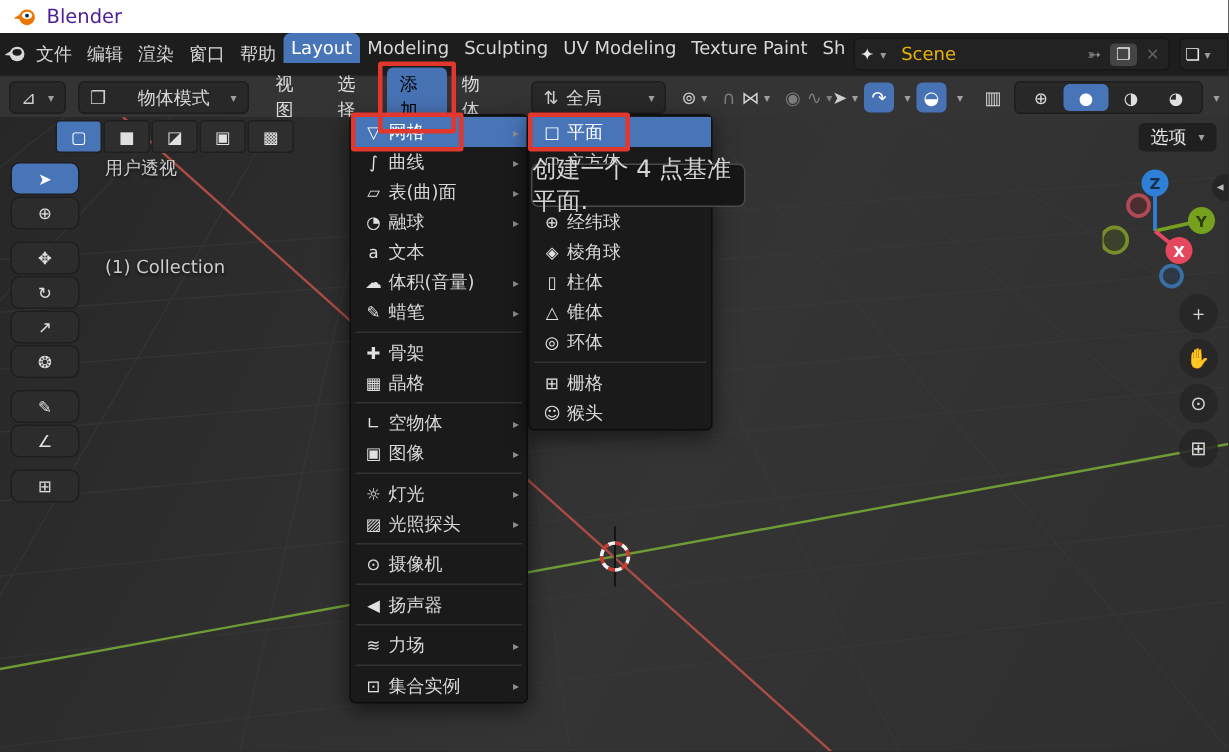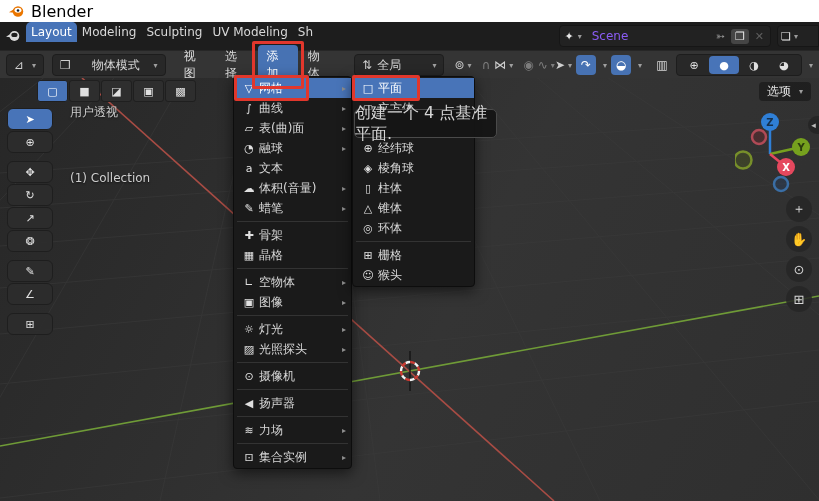--- a/index.html
+++ b/index.html
@@ -2,53 +2,53 @@
 <html><head>
 <meta charset="utf-8">
 <style>
   html,body{margin:0;padding:0;background:#2d2d2d;}
   #app{position:relative;width:819px;height:501px;overflow:hidden;
        font-family:"DejaVu Sans","Liberation Sans",sans-serif;
        -webkit-font-smoothing:antialiased;color:#d8d8d8;font-size:12px;}
   
   .titlebar{position:absolute;left:0;top:0;right:0;height:22px;background:#ffffff;
             display:flex;align-items:center;gap:7px;padding-left:9px;color:#111;}
-  .titlebar .t-label{font-size:16px;color:#000000;}
+  .titlebar .t-label{font-size:13px;color:#4c1d95;}
   
   .menubar{position:absolute;left:0;top:22px;right:0;height:28px;background:#1d1d1d;
            display:flex;align-items:center;}
   .mb-logo{width:26px;display:flex;justify-content:center;align-items:center;}
   .mb-item{padding:4px 12px;color:#d4d4d4;cursor:default;border-radius:4px;}
   .tabs{display:flex;height:100%;align-items:stretch;}
   .tab{display:flex;align-items:center;padding:0 13px;color:#9a9a9a;font-size:12px;
        border-radius:5px 5px 0 0;}
   .tab.sel{background:#353535;color:#f1f1f1;}
   .scene-widget{margin-left:auto;display:flex;align-items:center;height:20px;background:#222222;
                 border:1px solid #161616;border-radius:4px;padding:0 4px;gap:4px;}
   .sw-ic{color:#e8e8e8;font-size:11px;}
   .sw-chev{font-size:8px;color:#9a9a9a;}
-  .sw-name{min-width:118px;color:#8b5cf6;padding-left:6px;}
+  .sw-name{min-width:118px;color:#eab308;padding-left:6px;}
   .sw-btn{color:#9a9a9a;font-size:11px;padding:0 2px;}
   .sw-btn.raised{background:#454545;border-radius:3px;color:#e5e5e5;padding:1px 4px;}
   .sw-btn.dim{color:#5f5f5f;}
   .vl-widget{display:flex;align-items:center;height:20px;background:#222222;border:1px solid #161616;
              border-radius:4px 0 0 4px;padding:0 3px;gap:3px;margin-left:6px;width:34px;overflow:hidden;}
   
   .toolbar{position:absolute;left:0;top:50px;right:0;height:28px;background:#343434;
            border-top:1px solid #262626;display:flex;align-items:center;border-bottom:1px solid #232323;}
   .tb-ic{color:#cfcfcf;font-size:12px;}
   .chev{font-size:8px;color:#9f9f9f;margin-left:3px;}
   .pill{display:flex;align-items:center;background:#282828;border:1px solid #1d1d1d;border-radius:4px;
         height:20px;padding:0 7px;gap:5px;}
   .editor-btn{margin-left:6px;}
   .mode-pill{margin-left:8px;width:100px;}
   .mode-pill .lab{flex:1;padding-left:16px;}
   .hbtn{padding:3px 8px;border-radius:4px;color:#dcdcdc;margin:0 1px;position:relative;}
   .hbtn.first{margin-left:10px;}
-  .hbtn.blue{background:#4772b3;color:#ffffff;}
+  .hbtn.blue{background:#4772b3;color:#000000;}
   .ori-pill{margin-left:14px;width:76px;}
   .ori-pill .lab{flex:1;}
   .mini{display:flex;align-items:center;margin-left:10px;}
   .dim{color:#7d7d7d;}
   .icon-btn{display:flex;align-items:center;justify-content:center;height:20px;min-width:20px;
             border-radius:4px;color:#d6d6d6;}
   .icon-btn.blue{background:#4772b3;color:#fff;}
   .right-cluster{margin-left:auto;display:flex;align-items:center;gap:4px;padding-right:6px;}
   .shade-group{display:flex;align-items:center;background:#282828;border:1px solid #1d1d1d;
                border-radius:4px;height:20px;padding:0 2px;}
@@ -123,33 +123,54 @@
   </div>
 
   <div class="menubar">
     <span class="mb-logo">
       <svg width="14" height="14" viewBox="0 0 20 20">
         <path d="M0 11 L8 6 L10 12 Z" fill="#d9d9d9"></path>
         <circle cx="12" cy="10" r="7" fill="#d9d9d9"></circle>
         <ellipse cx="12" cy="8.4" rx="4.4" ry="3.2" fill="#1d1d1d"></ellipse>
       </svg>
     </span>
+    <div style="display:flex">
+
+    <span class="mrow mb-item">
+          <span class="ml">文件</span>
+        </span>
+        <span class="mrow mb-item">
+          <span class="ml">编辑</span>
+        </span>
+        <span class="mrow mb-item">
+          <span class="ml">渲染</span>
+        </span>
+        <span class="mrow mb-item">
+          <span class="ml">窗口</span>
+        </span>
+        <span class="mrow mb-item">
+          <span class="ml">帮助</span>
+        </span>
+      </div>
     <div class="tabs">
 
     <span class="mrow tab sel">
           <span class="ml">Layout</span>
         </span>
         <span class="mrow tab">
           <span class="ml">Modeling</span>
         </span>
         <span class="mrow tab">
           <span class="ml">Sculpting</span>
         </span>
         <span class="mrow tab">
           <span class="ml">UV Modeling</span>
+        </span>
+        <span class="mrow tab">
+          <span class="ml">Texture Paint</span>
         </span>
         <span class="mrow tab">
           <span class="ml">Sh</span>
         </span>
       </div>
     <div class="scene-widget">
       <span class="sw-ic">✦</span>
       <span class="sw-chev">▾</span>
       <span class="sw-name">Scene</span>
       <span class="sw-btn">➳</span>

